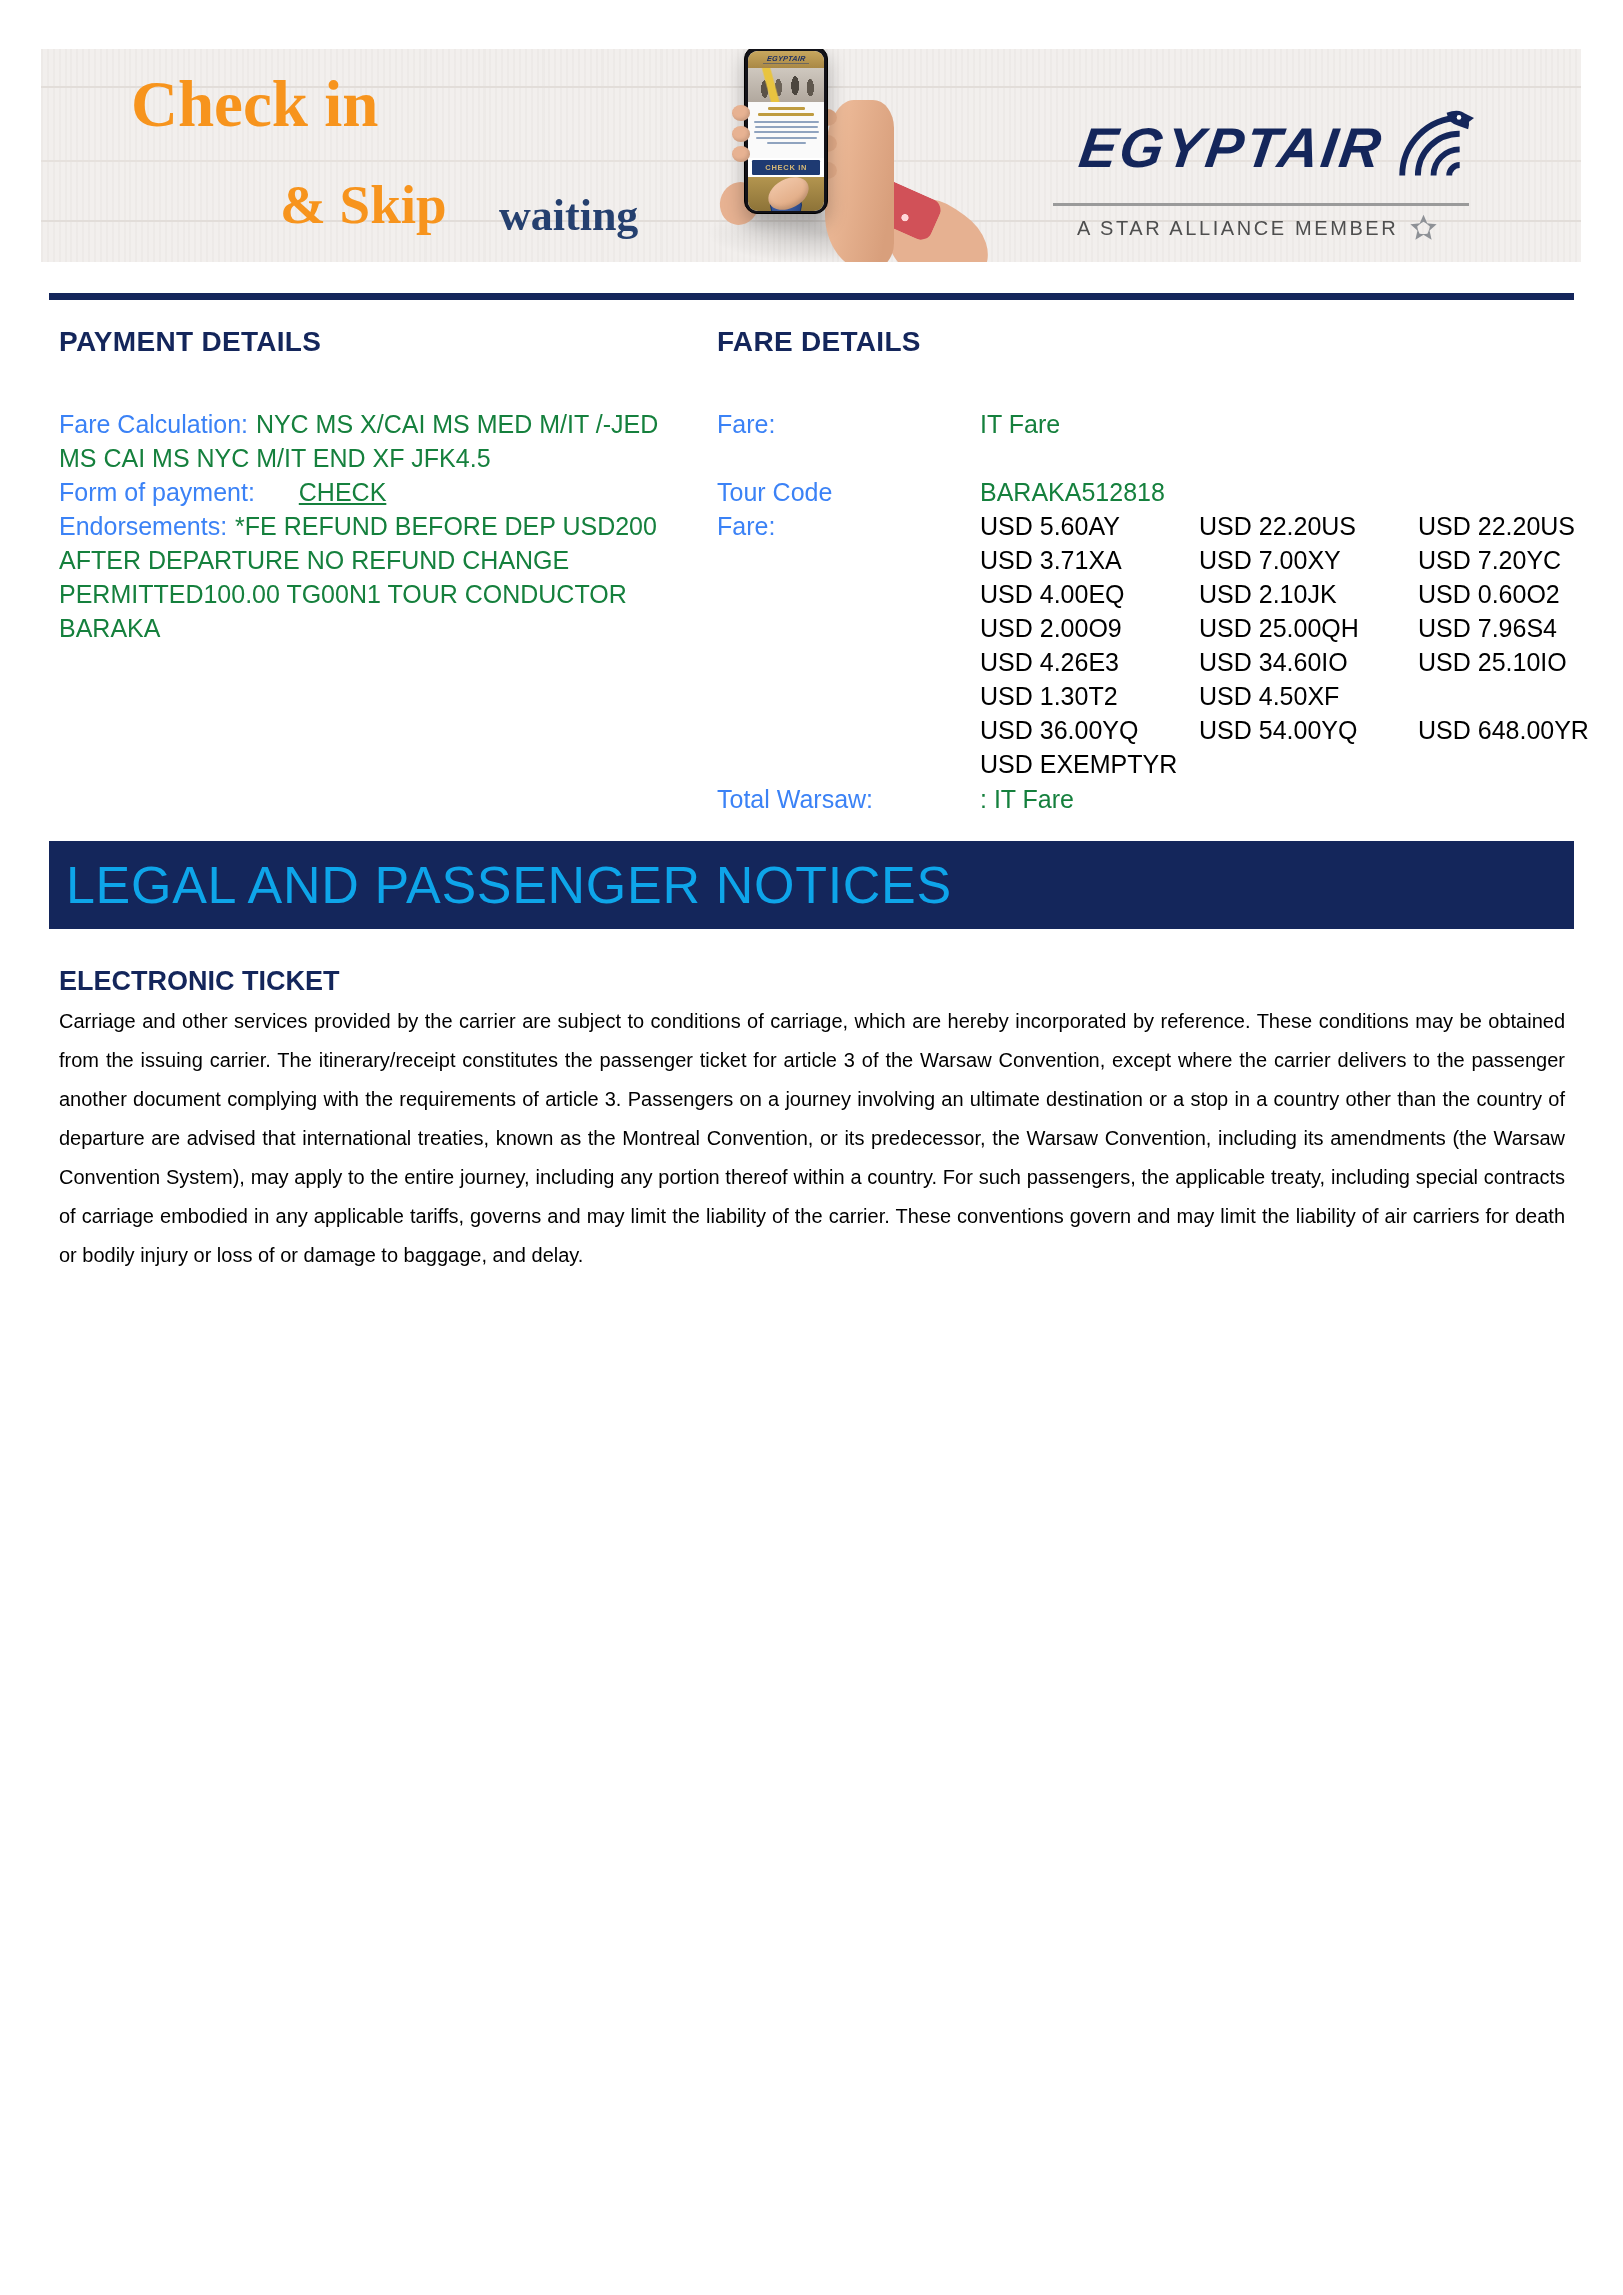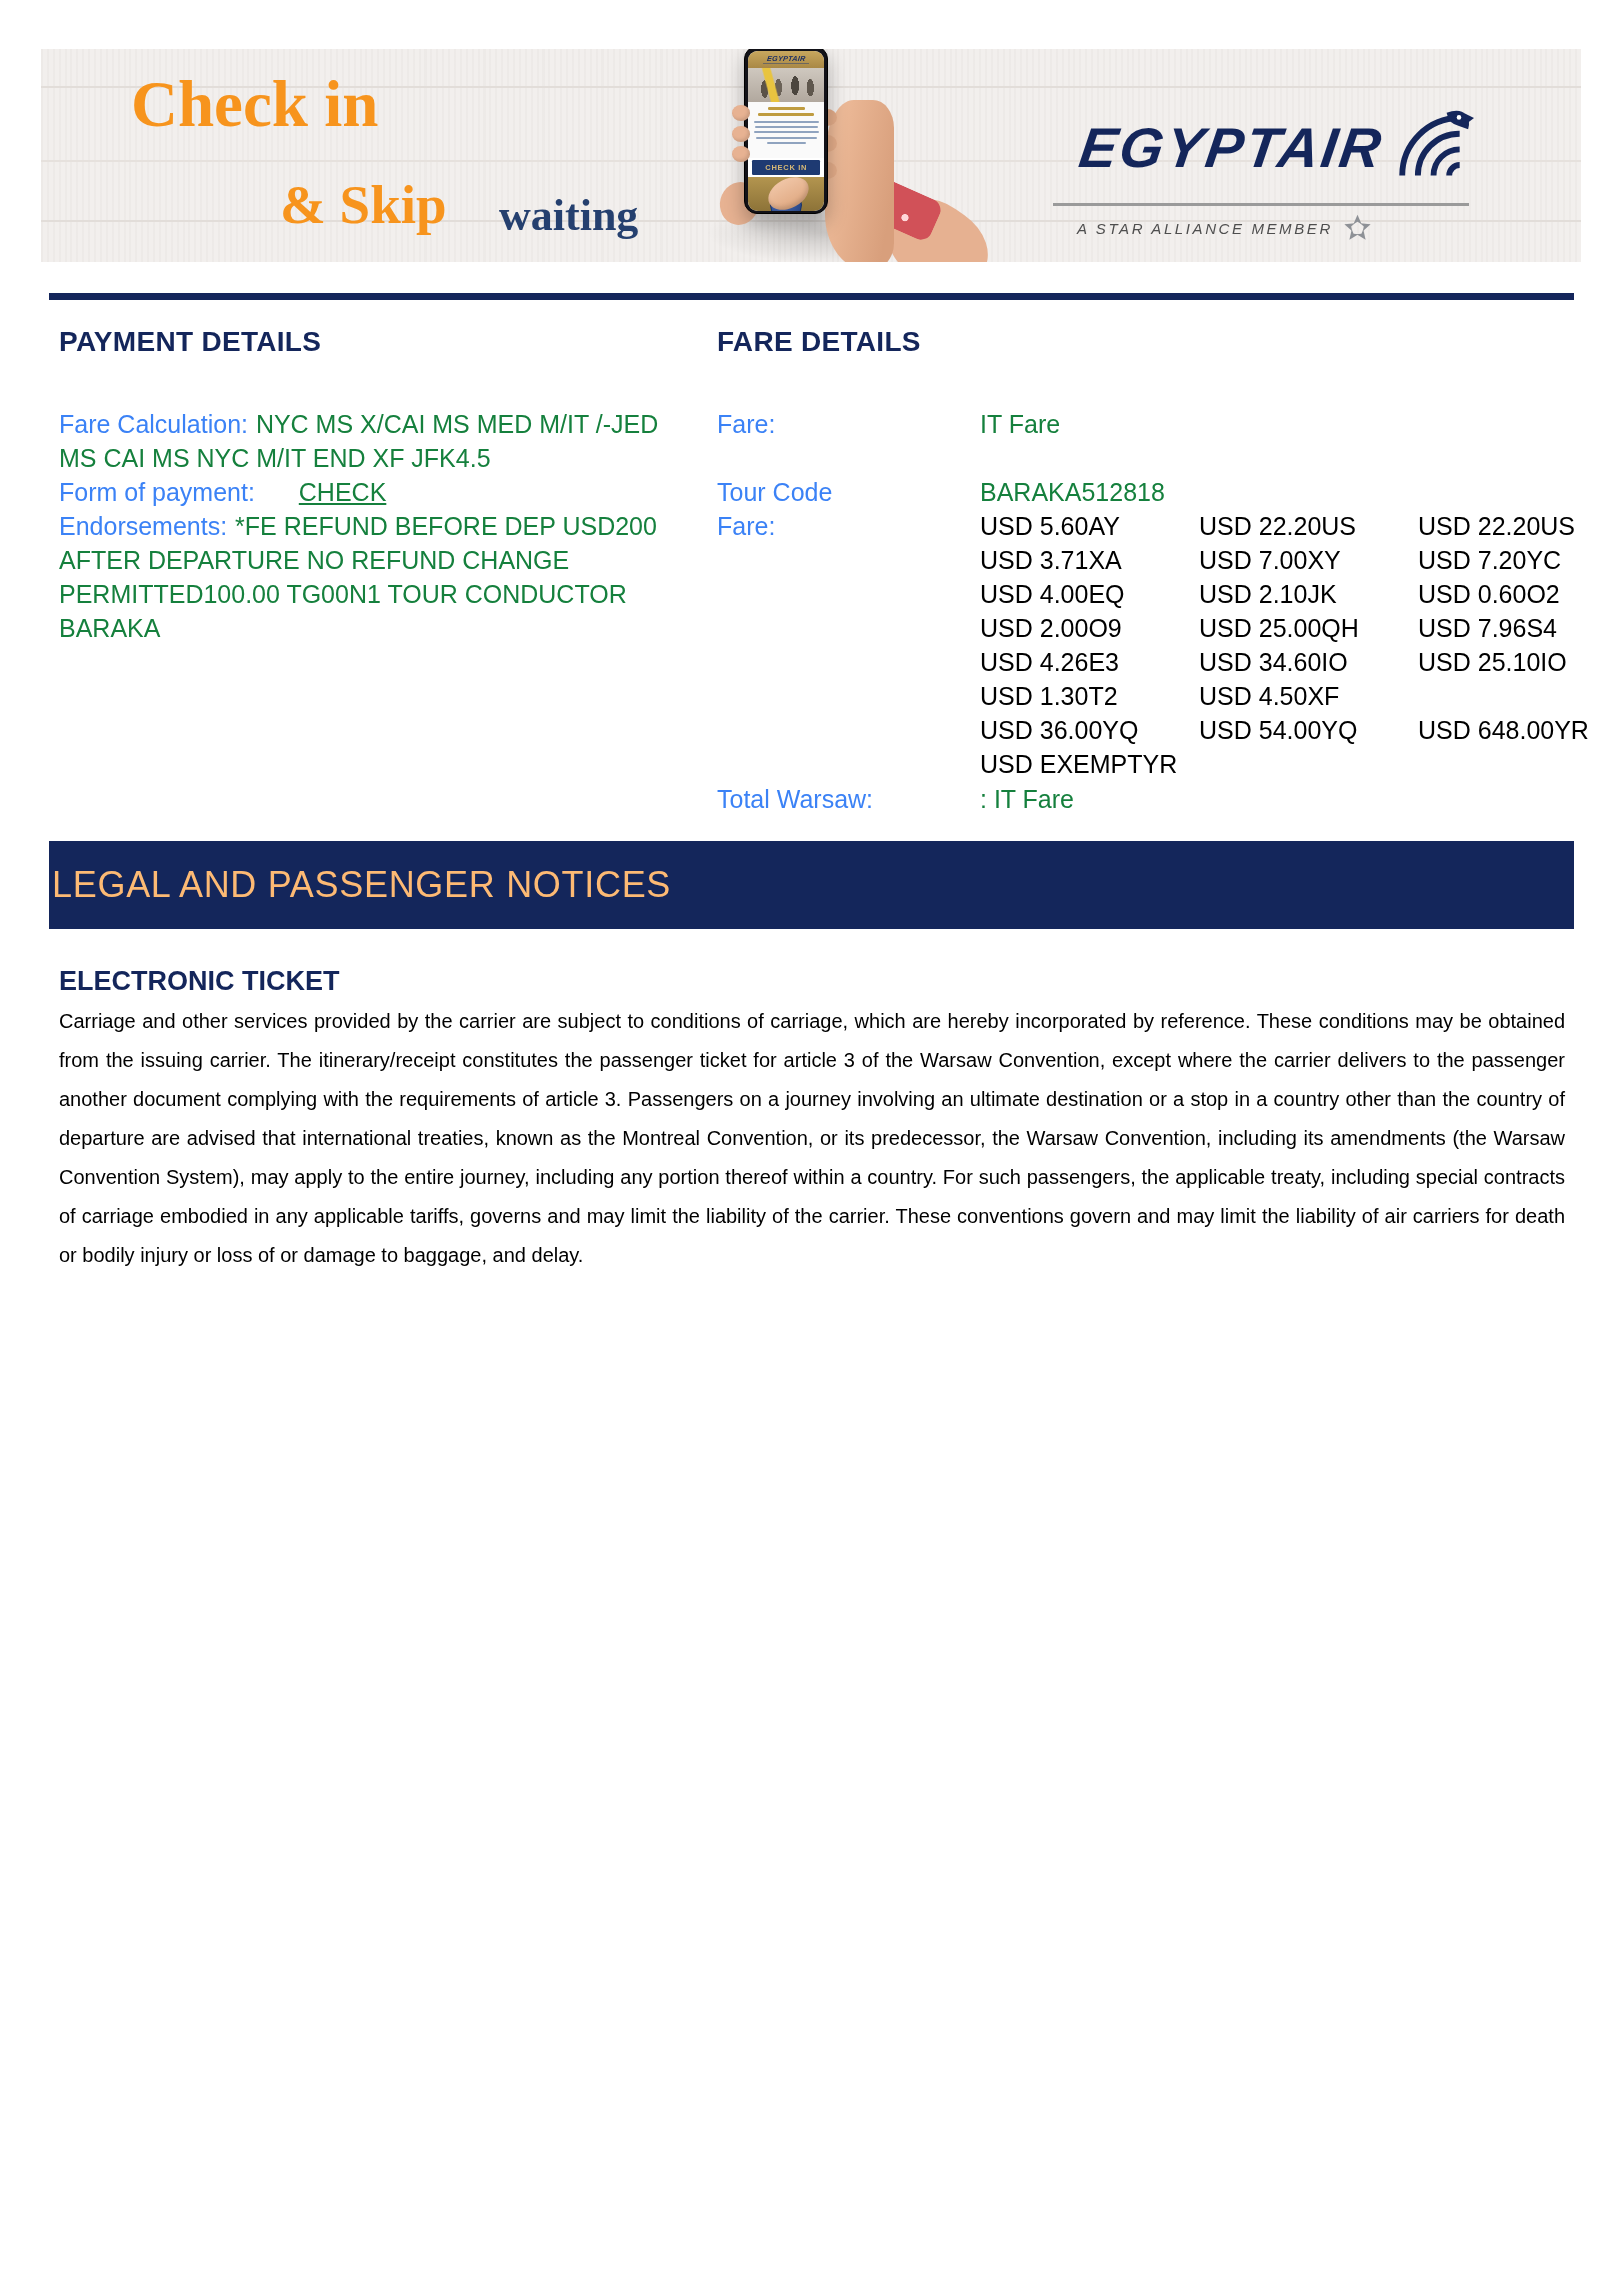--- a/index.html
+++ b/index.html
@@ -79,35 +79,35 @@
   .scr-footer{flex:1;position:relative;background:linear-gradient(#b3954f,#8d7338);}
   .fp-circle{position:absolute;left:50%;bottom:-10.5px;transform:translateX(-50%);
     width:30px;height:30px;border-radius:50%;border:1.3px solid #14306b;
     background:radial-gradient(circle at 35% 35%, #4a6cb3, #1d3a78);}
   
   .wordmark{left:1039px;top:71px;font-size:56px;font-weight:800;font-style:italic;
     color:#14265B;letter-spacing:2.6px;transform:skewX(-8deg);line-height:1;white-space:nowrap;}
   .falcon{left:1356px;top:56px;}
   .logo-line{left:1012px;top:154px;width:416px;height:3.3px;background:#9a9a9a;}
   .alliance{left:1036px;top:165px;display:flex;align-items:center;gap:10.5px;}
-  .alliance span{font-size:15px;color:#4e4e4e;letter-spacing:2.6px;white-space:nowrap;font-style:italic;}
+  .alliance span{font-size:20px;color:#4e4e4e;letter-spacing:2.6px;white-space:nowrap;}
   
   .rule{left:49px;top:293px;width:1525px;height:6.5px;background:#14265B;}
   .sec-h{font-size:28px;font-weight:700;color:#14265B;letter-spacing:0.3px;white-space:nowrap;}
   .line{font-size:25px;line-height:1.15;white-space:nowrap;}
   .lbl{color:#3b82f6;margin-right:7.9px;}
   .val{color:#15803d;}
   .fop-val{margin-left:36px;text-decoration:underline;}
   .taxgrid{left:980px;top:512px;display:grid;grid-template-columns:219px 219px 222px;
     grid-auto-rows:34px;font-size:25px;color:#000;}
   .taxgrid div{white-space:nowrap;}
   
   .legal-banner{left:49px;top:841px;width:1525px;height:88px;background:#14265B;
     display:flex;align-items:center;}
-  .legal-banner span{color:#fdba74;font-size:36px;letter-spacing:0.7px;padding-left:3px;
+  .legal-banner span{color:#0ea5e9;font-size:52px;letter-spacing:0.7px;padding-left:17px;
     white-space:nowrap;}
   .et-title{left:59px;top:966px;font-size:27px;font-weight:700;color:#14265B;}
   .et-text{left:59px;top:1002px;width:1506px;font-size:20px;line-height:39px;
     text-align:justify;color:#000;}
 </style>
 </head>
 <body>
 
 <div class="hero abs">
   <div class="abs h-serif orange hl1">Check in</div>

